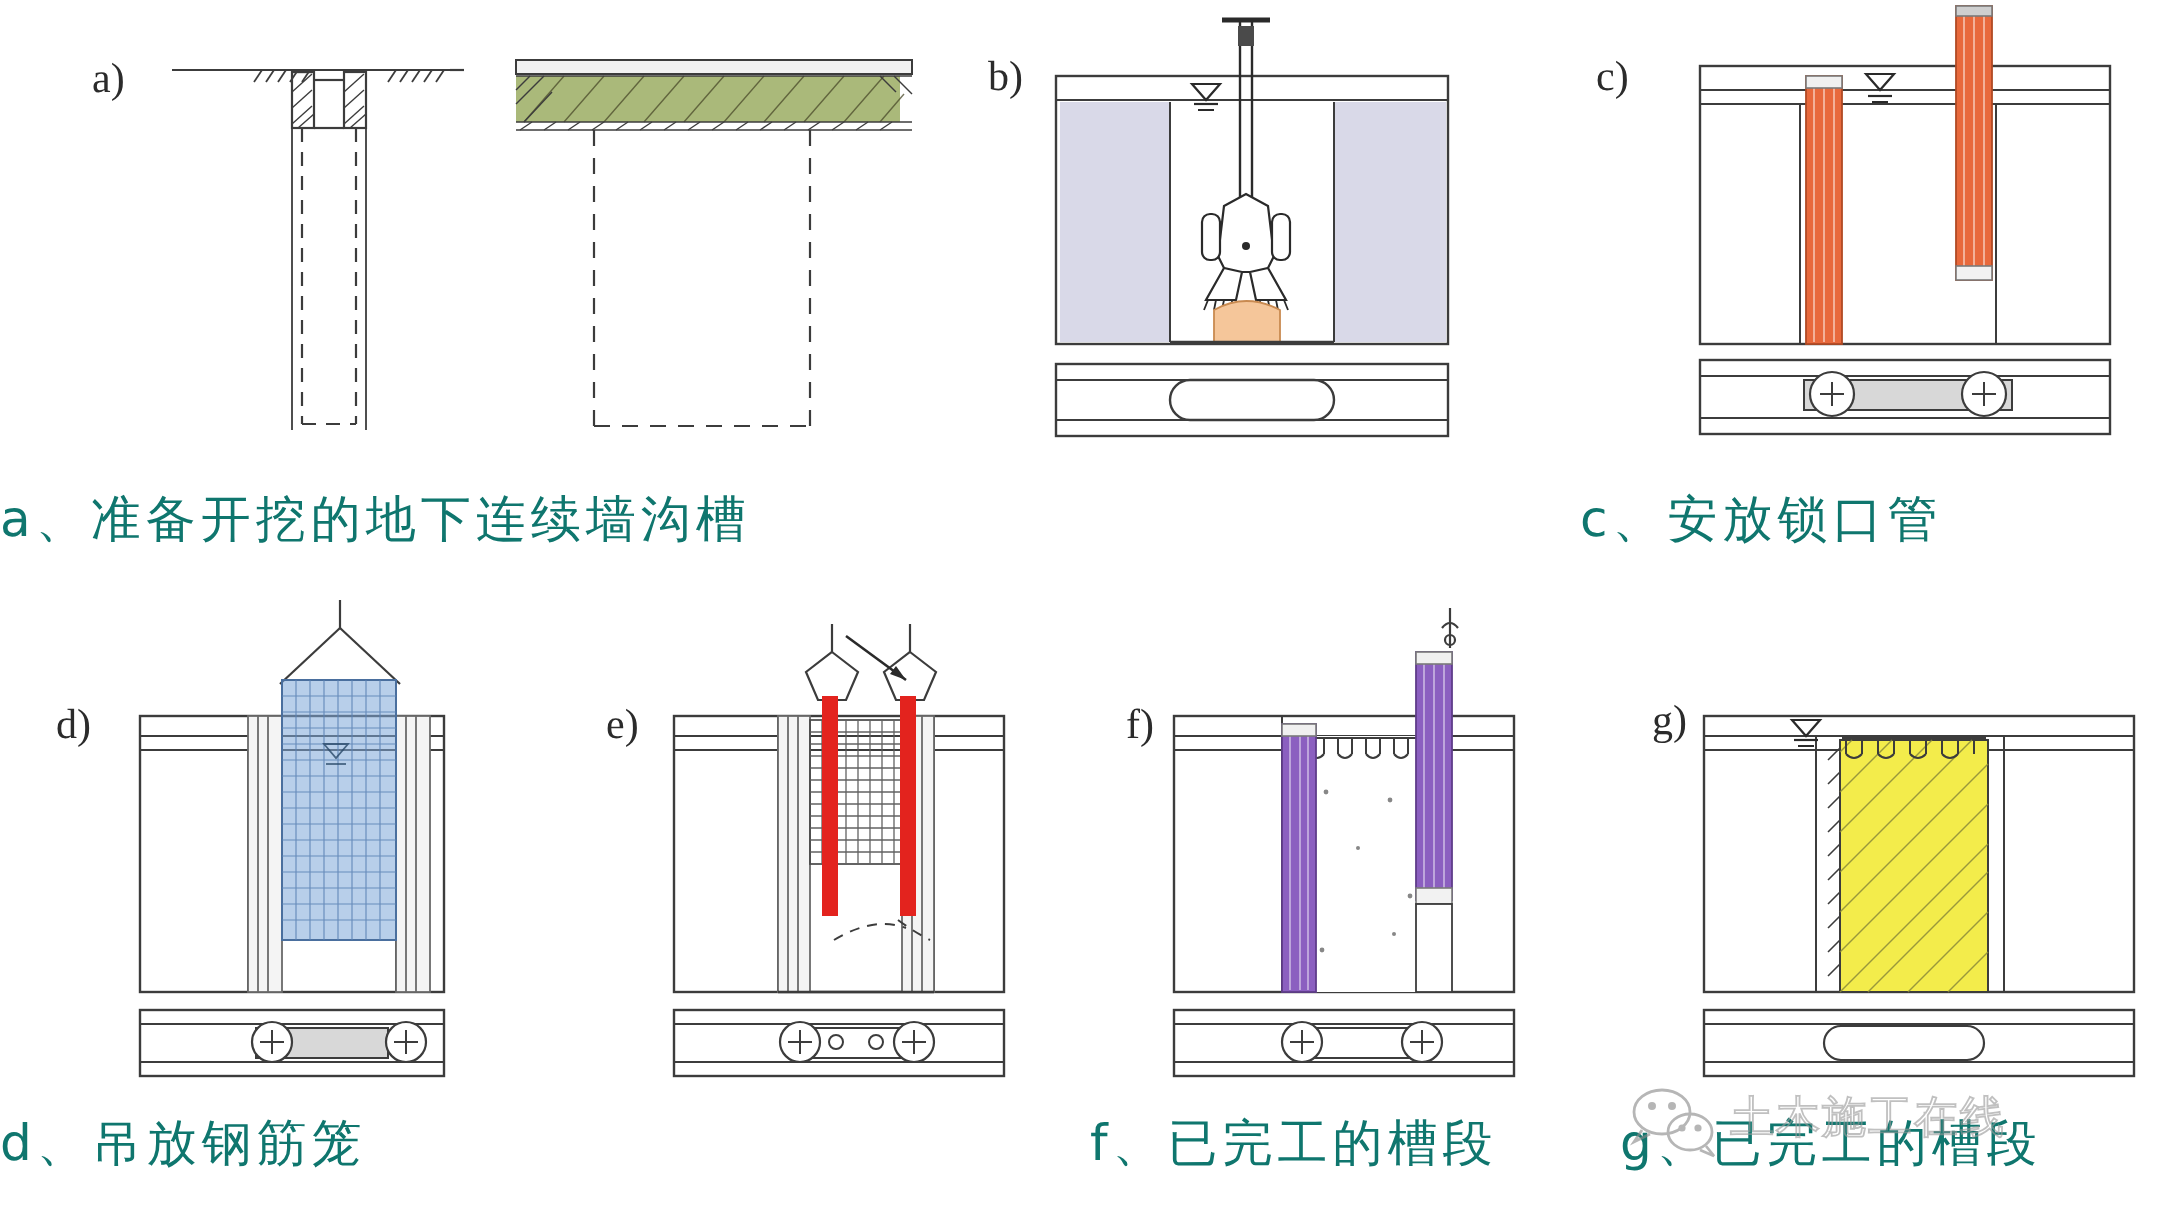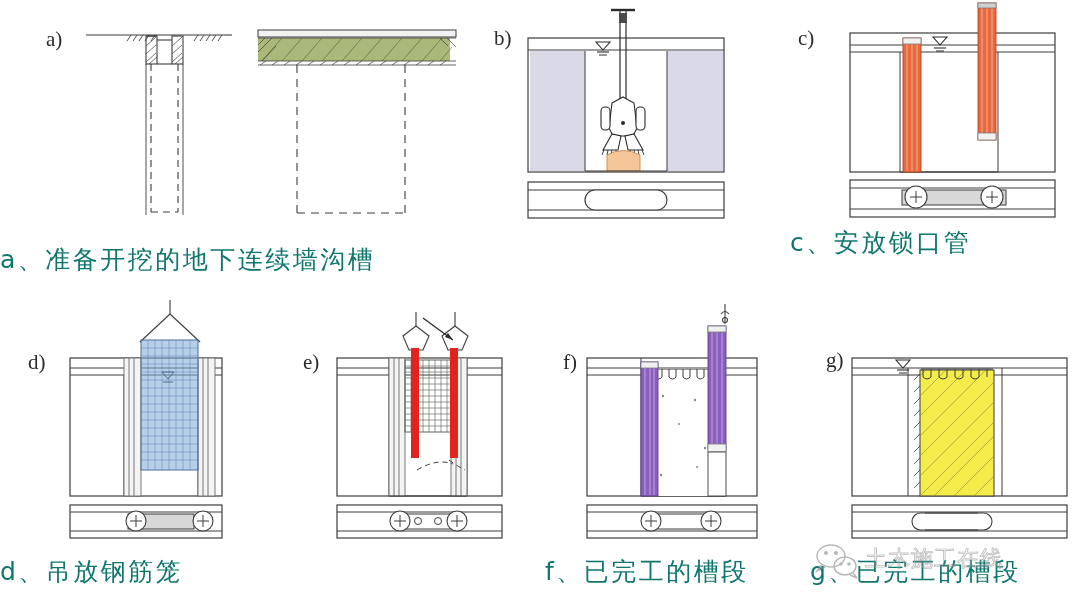--- a/index.html
+++ b/index.html
@@ -247,21 +247,21 @@
           <line x1="120" y1="197" x2="132" y2="197" stroke="#3c3c3c" stroke-width="1"></line>
           <line x1="126" y1="191" x2="126" y2="203" stroke="#3c3c3c" stroke-width="1"></line>
         </g>
         <g>
           <circle cx="202" cy="197" r="11" fill="#ffffff" stroke="#3c3c3c" stroke-width="1.1"></circle>
           <line x1="196" y1="197" x2="208" y2="197" stroke="#3c3c3c" stroke-width="1"></line>
           <line x1="202" y1="191" x2="202" y2="203" stroke="#3c3c3c" stroke-width="1"></line>
         </g>
       </g>
     </svg>
-    <div class="caption" style="left:0;top:226px;width:290px;">c、安放锁口管</div>
+    <div class="caption" style="left:0;top:243px;width:290px;">c、安放锁口管</div>
   </div>
 
   <div class="panel" style="left:0;top:300px;width:290px;height:250px;">
     <div class="plabel" style="left:28px;top:50px;">d)</div>
     <svg width="290" height="250" viewBox="0 0 290 250">
 
       <g stroke="#3c3c3c" stroke-width="1.1" fill="none">
         <line x1="170" y1="0" x2="170" y2="14"></line>
         <line x1="170" y1="14" x2="140" y2="42"></line>
         <line x1="170" y1="14" x2="200" y2="42"></line>

